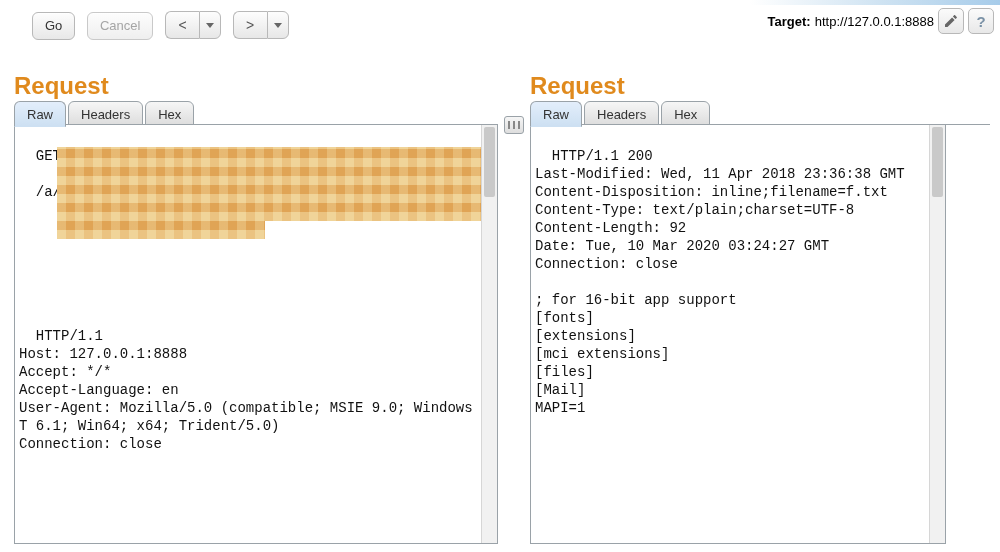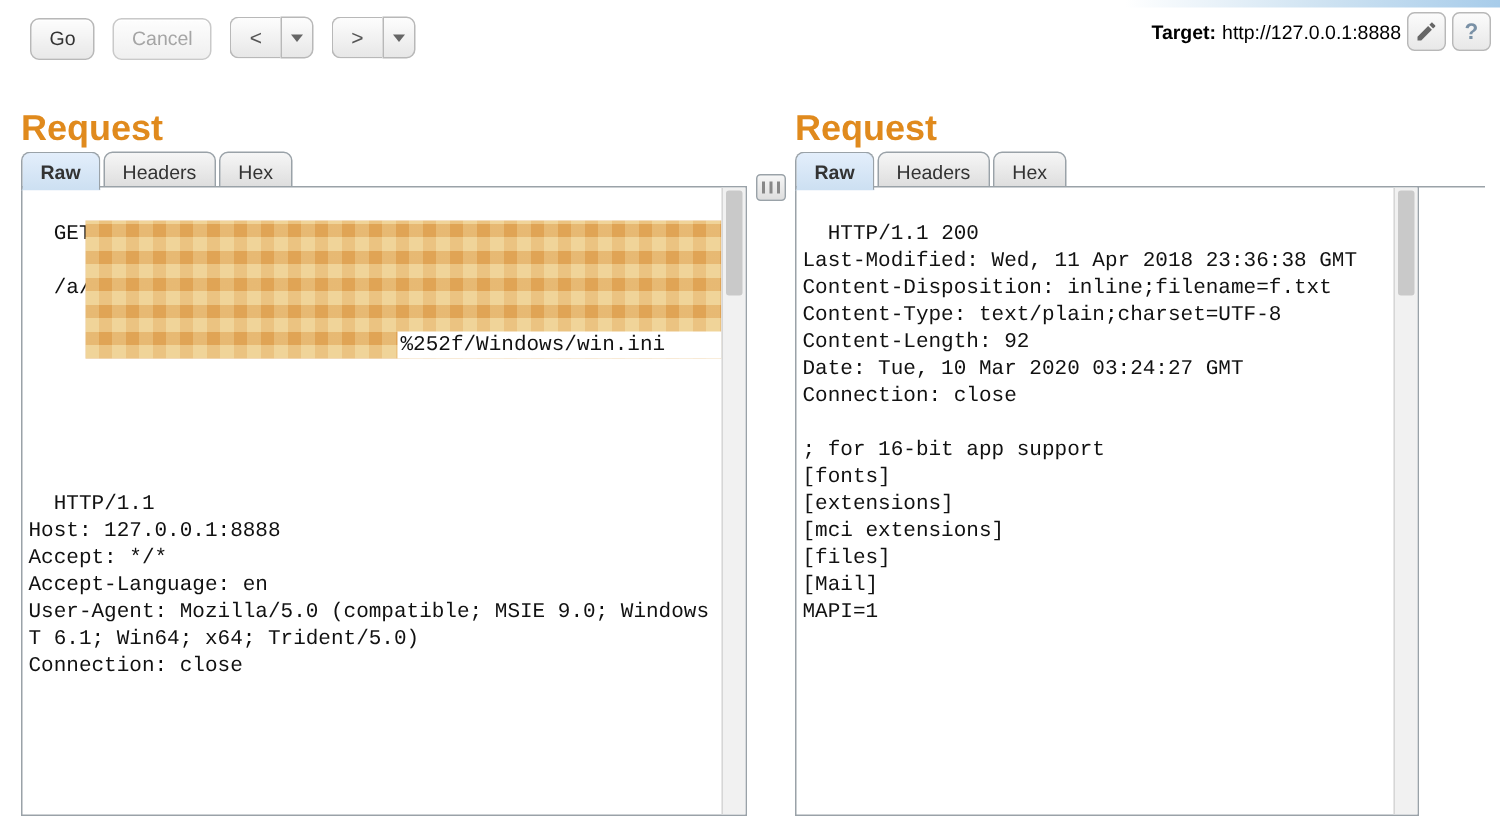--- a/index.html
+++ b/index.html
@@ -5,21 +5,21 @@
   * { box-sizing: border-box; margin: 0; padding: 0; }
   html, body { width: 1000px; height: 552px; overflow: hidden; font-family: Arial, sans-serif; font-size: 13px; }
   body { background: #fff; }
 
   
   .topbar {
     position: absolute; left: 0; right: 0; top: 0; height: 5px;
     background: linear-gradient(to right, #ffffff 0%, #ffffff 75%, #cfe3f2 88%, #a7ccea 100%);
   }
 
-  .toolbar { position: absolute; left: 4px; right: 0; top: 5px; height: 40px; }
+  .toolbar { position: absolute; left: 16px; right: 0; top: 5px; height: 40px; }
   .btn {
     display: inline-flex; align-items: center; justify-content: center;
     height: 28px; padding: 0 12px; margin-left: 8px; margin-top: 6px;
     background: linear-gradient(to bottom, #fdfdfd, #e8e8e8);
     border: 1px solid #b8b8b8; border-radius: 6px;
     color: #333; font-size: 13px; cursor: pointer;
     box-shadow: 0 1px 0 rgba(255,255,255,.7) inset;
   }
   .btn.disabled { color: #a5a5a5; border-color: #c9c9c9; background: linear-gradient(to bottom,#fdfdfd,#efefef); cursor: default; }
   .nav-group { display: inline-flex; margin-left: 8px; margin-top: 6px; }
@@ -48,21 +48,21 @@
   .tabstrip { position: absolute; height: 28px; display: flex; align-items: flex-end; }
   .tabs-req { left: 14px; top: 98px; }
   .tabs-res { left: 530px; top: 98px; }
   .tab {
     height: 26px; padding: 0 12px; border: 1px solid #9aa2a8;
     background: linear-gradient(to bottom,#f6f6f6,#dcdcdc);
     border-top-left-radius: 6px; border-top-right-radius: 6px;
     margin-right: 2px; display:flex; align-items:center; color:#333;
     position: relative; top: 1px;
   }
-  .tab.active { background: linear-gradient(to bottom,#e3eefb,#cde0f2); font-weight: bold; border-bottom-color: #cde0f2; z-index: 3; }
+  .tab.active { background: linear-gradient(to bottom,#e3eefb,#cde0f2); font-weight: normal; border-bottom-color: #cde0f2; z-index: 3; }
   .tabline { position:absolute; height:1px; background:#9aa2a8; }
   .tabline.req { left:14px; top:124px; width:484px; }
   .tabline.res { left:530px; top:124px; width:460px; }
 
   .textpane {
     position: absolute; border: 1px solid #9aa2a8; background: #fff;
     font-family: "Courier New", monospace; font-size: 14px; line-height: 18px;
     padding: 4px 6px 4px 4px; overflow: hidden; white-space: pre-wrap; word-break: break-all;
     color: #111;
   }
@@ -156,21 +156,20 @@
 Accept: */*
 Accept-Language: en
 User-Agent: Mozilla/5.0 (compatible; MSIE 9.0; Windows NT 6.1; Win64; x64; Trident/5.0)
 Connection: close
 </span>
 
   
   <div class="pixelated" style="left:42px; top:22px; width:424px; height:92px;"></div>
   
   <div class="redact-top-right-gap" style="left:250px; top:96px; width:216px; height:18px;"></div>
-  <span style="position:absolute; left:252px; top:96px;">%252f/Windows/win.ini</span>
 
   <div class="scrollbar-v">
     <div class="scroll-thumb"></div>
   </div>
 </div>
 
 <div class="splitter">
   <div class="grip">
     <span class="grip-dot"></span>
       <span class="grip-dot"></span>

